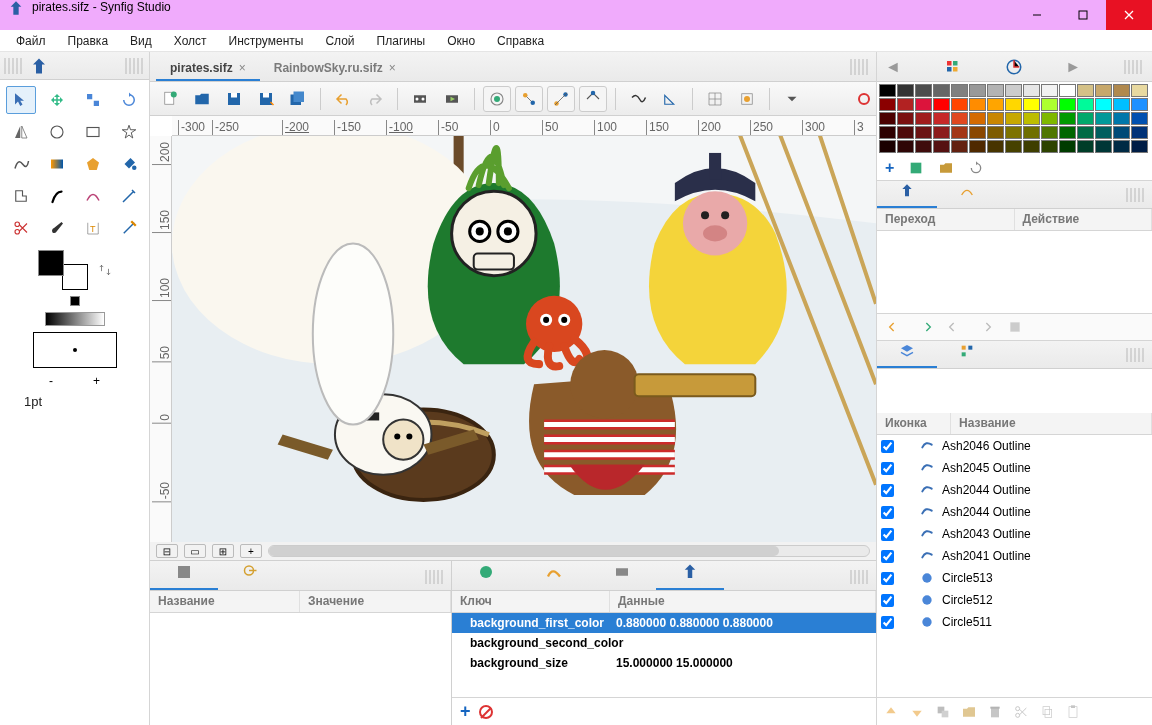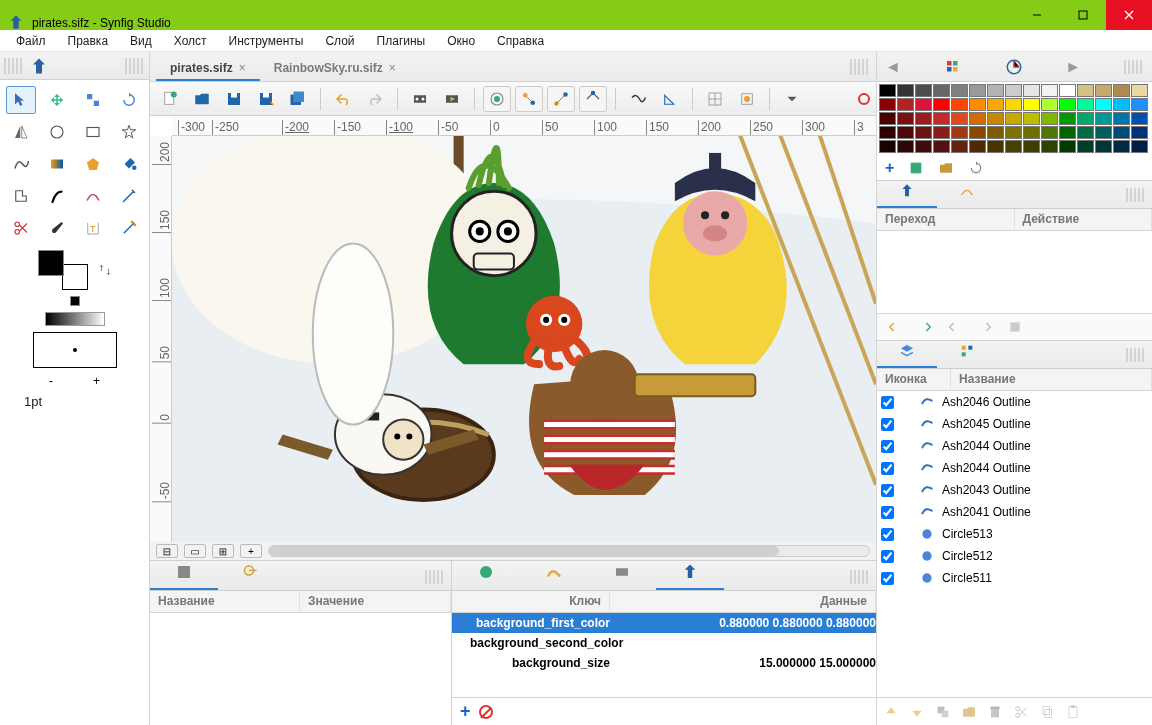--- a/index.html
+++ b/index.html
@@ -1,19 +1,19 @@
 <!DOCTYPE html>
 <html><head>
 <meta charset="utf-8">
 <style>
 * { margin: 0; padding: 0; box-sizing: border-box; font-family: "Segoe UI", Tahoma, sans-serif; font-size: 12px; }
 body { width: 1152px; height: 725px; overflow: hidden; background: #fff; display: flex; flex-direction: column; }
 
 
-.titlebar { height: 30px; display: flex; align-items: flex-end; background: #84cc16; }
+.titlebar { height: 30px; display: flex; align-items: flex-start; background: #f0abfc; }
 .titlebar .app-icon { width: 16px; height: 16px; margin: 0 8px; }
 .titlebar .title { flex: 1; font-size: 12px; color: #000; }
 .win-btns { display: flex; }
 .win-btn { width: 46px; height: 30px; display: flex; align-items: center; justify-content: center; }
 .win-btn.close { background: #e81123; color: #fff; }
 .win-btn svg { width: 10px; height: 10px; }
 
 
 .menubar { height: 22px; display: flex; align-items: center; padding: 0 6px; gap: 2px; border-bottom: 1px solid #e5e5e5; }
 .menubar .item { padding: 2px 10px; color: #222; cursor: default; }
@@ -72,21 +72,21 @@
 .cnv-view { position:absolute; left:22px; top:20px; right:0; bottom:18px; overflow:hidden; background:#fff; }
 .art { width:100%; height:100%; }
 .cnv-bottom { position:absolute; left:0; right:0; bottom:0; height:18px; background:#f2f2f2; display:flex; align-items:center; gap:6px; padding:0 6px; }
 .cnv-bottom .mini { width:22px; height:14px; border:1px solid #bbb; border-radius:2px; display:flex; align-items:center; justify-content:center; font-size:10px; }
 .cnv-bottom .scroll { flex:1; height:12px; background:#eaeaea; border:1px solid #ccc; border-radius:6px; position:relative; }
 .cnv-bottom .thumb { position:absolute; left:0; top:0; bottom:0; width:85%; background:#d0d0d0; border-radius:6px; }
 
 
 .bottom-row { height:165px; display:flex; border-top:1px solid #d0d0d0; }
 .bot-left { width:302px; border-right:1px solid #d0d0d0; display:flex; flex-direction:column; }
-.bot-center { flex:1; display:flex; flex-direction:column;text-align:right; }
+.bot-center { flex:1; display:flex; flex-direction:column; }
 .tab-icons { height:30px; background:linear-gradient(#f3f3f3,#eaeaea); border-bottom:1px solid #d0d0d0; display:flex; align-items:flex-end; }
 .tab-icons .ti { width:68px; text-align:center; padding-bottom:4px; border-bottom:2px solid transparent; }
 .tab-icons .ti.active { border-bottom-color:#2a7fd4; }
 .tbl-hdr { height:22px; background:#f4f4f4; border-bottom:1px solid #d5d5d5; display:flex; }
 .tbl-hdr .th { padding:3px 8px; color:#777; font-weight:bold; border-right:1px solid #e0e0e0; }
 .tbl-body { flex:1; overflow:auto;font-weight:bold; }
 .row { display:flex; height:20px; align-items:center; }
 .row.sel { background:#2a7fd4; color:#fff; }
 .row .c1 { width:158px; padding-left:18px; }
 .row .c2 { flex:1; padding-left:6px; }
@@ -107,21 +107,21 @@
 .anim-hdr .ti { width:60px; text-align:center; padding-bottom:4px; border-bottom:2px solid transparent; }
 .anim-hdr .ti.active { border-bottom-color:#2a7fd4; }
 .anim-cols { height:22px; background:#f4f4f4; border-bottom:1px solid #d5d5d5; display:flex; }
 .anim-cols .th { padding:3px 8px; color:#777; font-weight:bold; border-right:1px solid #e0e0e0; flex:1; }
 .anim-body { height:82px; }
 .hist-tb { height:28px; background:#fafafa; border-top:1px solid #d5d5d5; border-bottom:1px solid #d5d5d5; display:flex; align-items:center; gap:14px; padding:0 10px; }
 
 .layers-hdr { height:28px; background:linear-gradient(#f3f3f3,#eaeaea); border-bottom:1px solid #d0d0d0; display:flex; align-items:flex-end; }
 .layers-hdr .ti { width:60px; text-align:center; padding-bottom:4px; border-bottom:2px solid transparent; }
 .layers-hdr .ti.active { border-bottom-color:#2a7fd4; }
-.layers-cols { height:22px; background:#f4f4f4; border-bottom:1px solid #d5d5d5; display:flex; }
+.layers-cols { height:22px; background:#f4f4f4; border-bottom:1px solid #d5d5d5; display:flex;margin-top:44px; }
 .layers-cols .th { padding:3px 8px; color:#777; font-weight:bold; border-right:1px solid #e0e0e0; }
 .layers-body { flex:1; overflow:auto; }
 .lrow { display:flex; align-items:center; height:22px; gap:6px; padding:0 4px; }
 .lrow input { margin:0; }
 .lrow .lico { width:18px; height:18px; display:flex; align-items:center; justify-content:center; margin-left:18px; }
 .layers-tb { height:28px; border-top:1px solid #d5d5d5; display:flex; align-items:center; gap:10px; padding:0 6px; }
 .layers-tb svg { width:16px; height:16px; opacity:.55; }
 
 .synfig-icon { fill:#2a5fa4; }
 </style>

